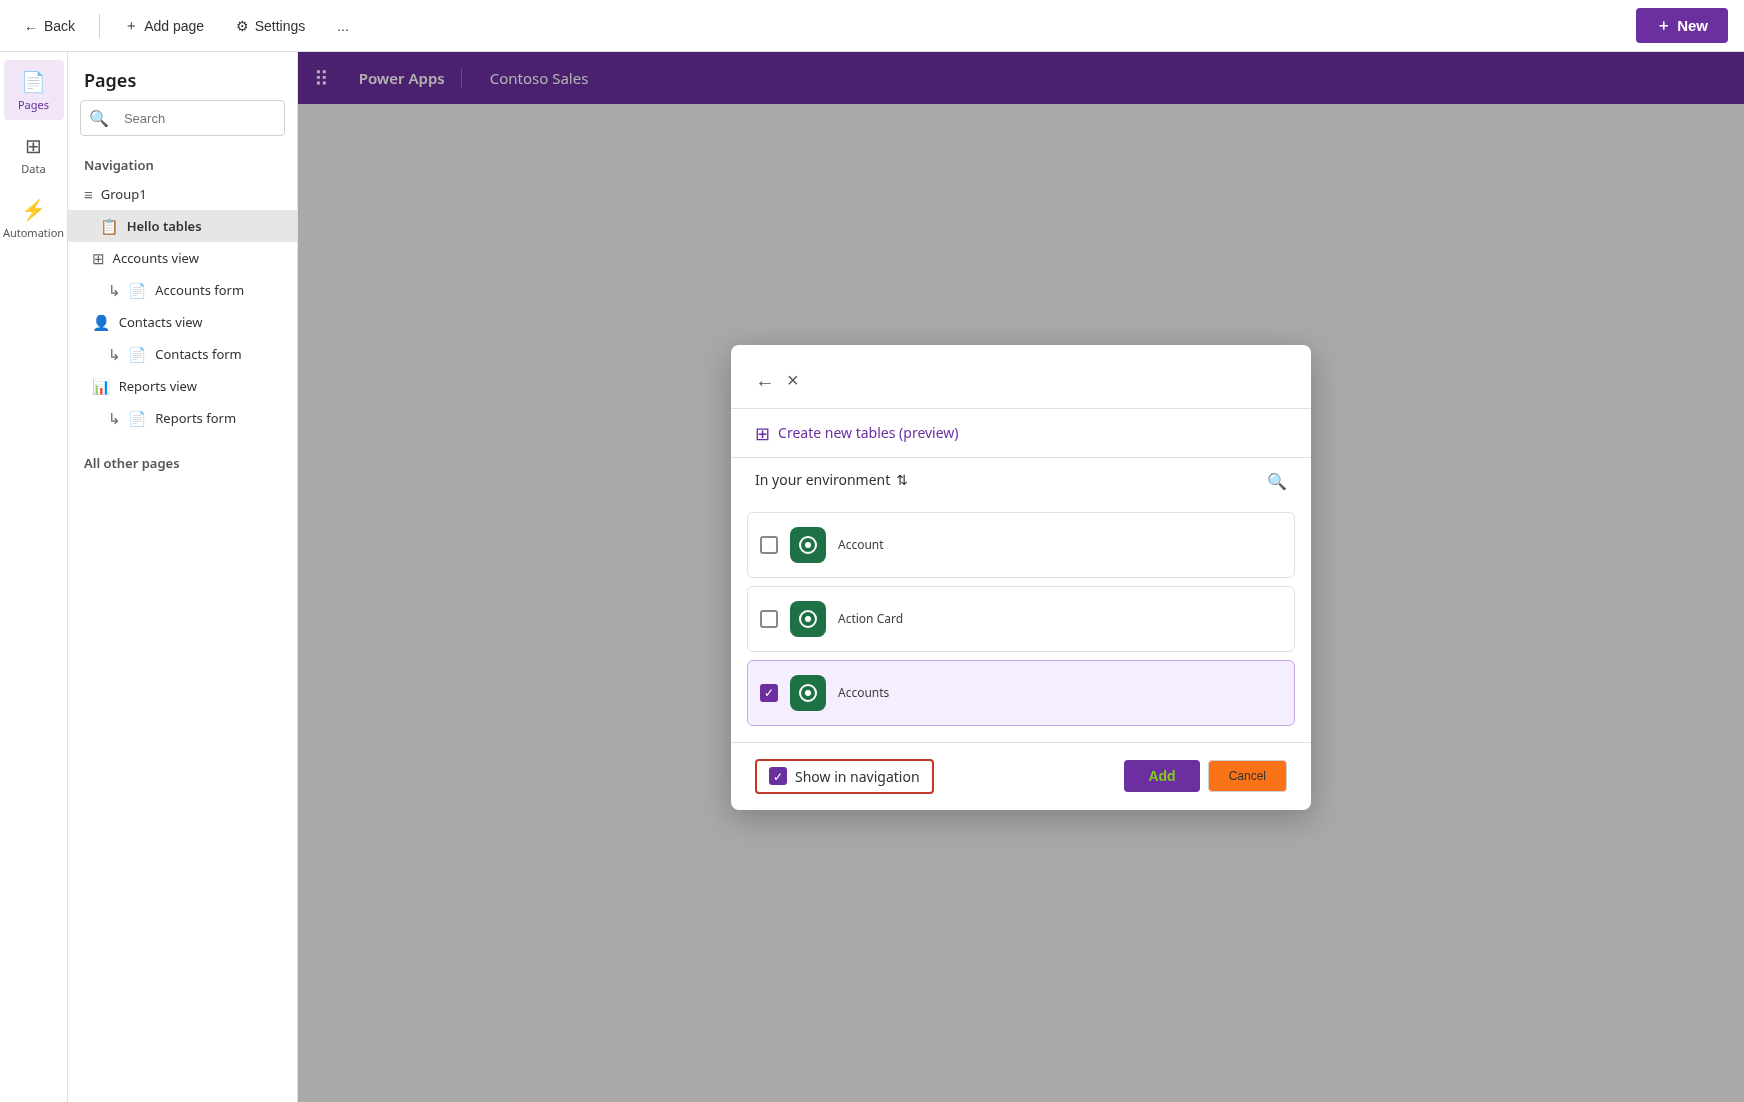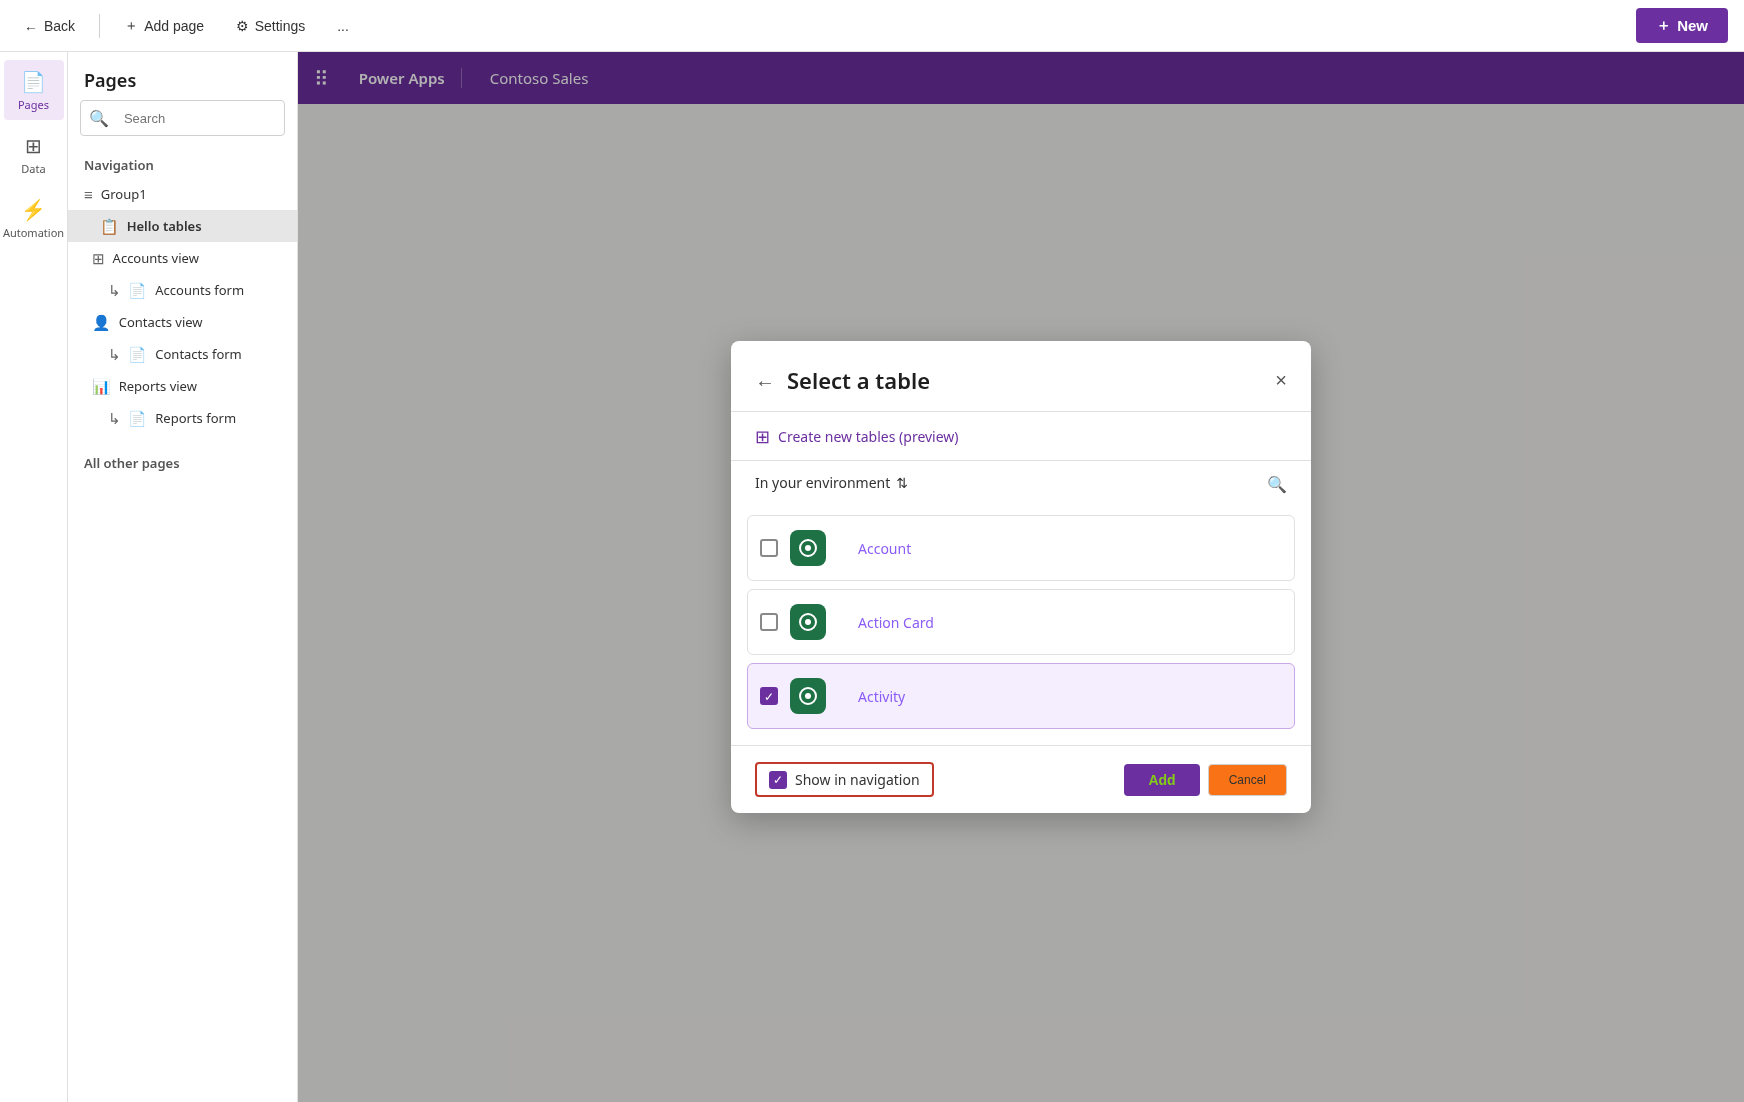--- a/index.html
+++ b/index.html
@@ -131,21 +131,21 @@
     }
     .table-row-checkbox.checked {
       background: #6b2fa0; border-color: #6b2fa0; color: #fff; font-size: 12px;
     }
     .table-icon {
       width: 36px; height: 36px; border-radius: 8px;
       background: #1e7145; display: flex; align-items: center; justify-content: center;
       color: #fff; font-size: 18px; flex-shrink: 0;
     }
     .table-row-label {
-      font-size: 14px; color: #8b5cf6; font-weight: 400; margin-left: 20px;
+      font-size: 12px; color: #404040; font-weight: 400;
     }
     .modal-footer {
       padding: 16px 24px; border-top: 1px solid #e0e0e0;
       display: flex; align-items: center; justify-content: space-between;
     }
     .show-nav-row {
       display: flex; align-items: center; gap: 8px;
       border: 2px solid #c0392b; border-radius: 4px; padding: 6px 12px;
     }
     .show-nav-checkbox {
@@ -262,21 +262,20 @@
       <span class="purple-topbar-name">Contoso Sales</span>
     </div>
 
     <div class="modal-overlay">
       <div class="modal">
 
         <div class="modal-header">
           <button class="modal-back-btn">
             <span>←</span>
           </button>
-          <span class="modal-title">Select a table</span>
           <button class="modal-close-btn">
             <span>×</span>
           </button>
         </div>
 
         <div class="modal-subheader">
           <span style="font-size:18px">⊞</span>
           <span>Create new tables (preview)</span>
         </div>
 
@@ -313,21 +312,21 @@
           </div>
 
           <div class="table-row selected">
             <div class="table-row-checkbox checked">✓</div>
             <div class="table-icon" style="background:#1e7145;">
               <svg width="20" height="20" viewBox="0 0 20 20" fill="none">
                   <circle cx="10" cy="10" r="8" stroke="#fff" stroke-width="2"></circle>
                   <circle cx="10" cy="10" r="3" fill="#fff"></circle>
                 </svg>
             </div>
-            <span class="table-row-label">Activity</span>
+            <span class="table-row-label">Accounts</span>
           </div>
 
         </div>
 
         <div class="modal-footer">
           <div class="show-nav-row">
             <div class="show-nav-checkbox">✓</div>
             <span class="show-nav-label">Show in navigation</span>
           </div>
           <div class="footer-btns">

